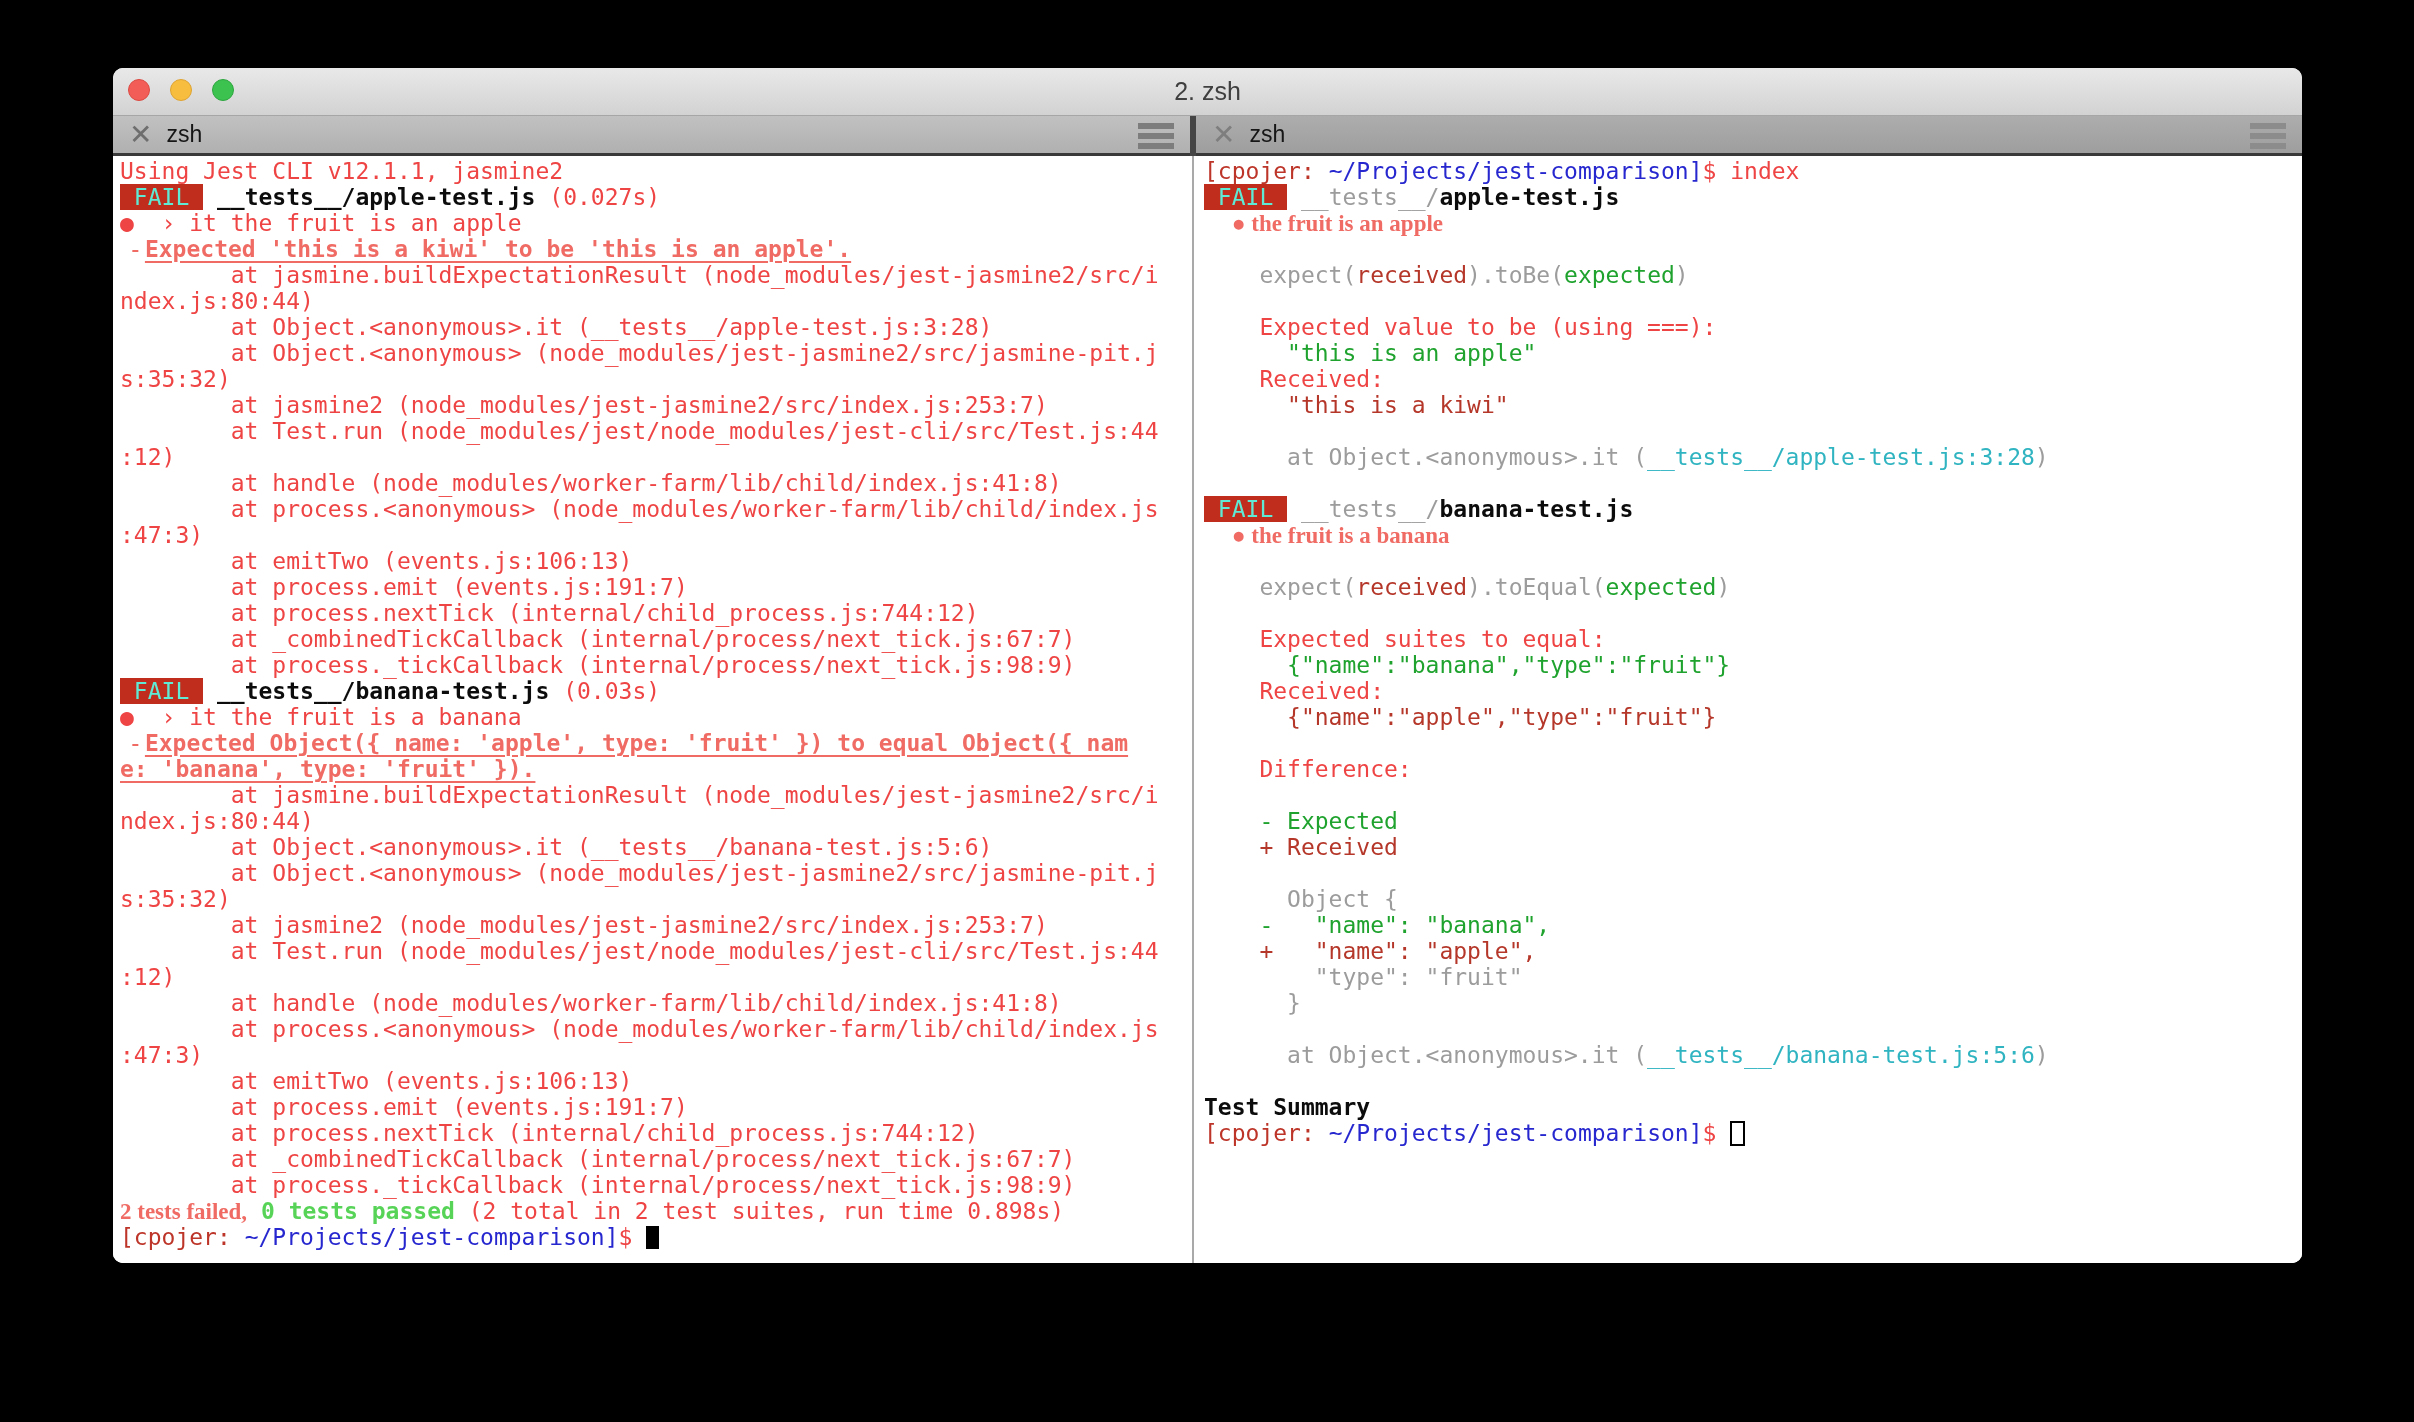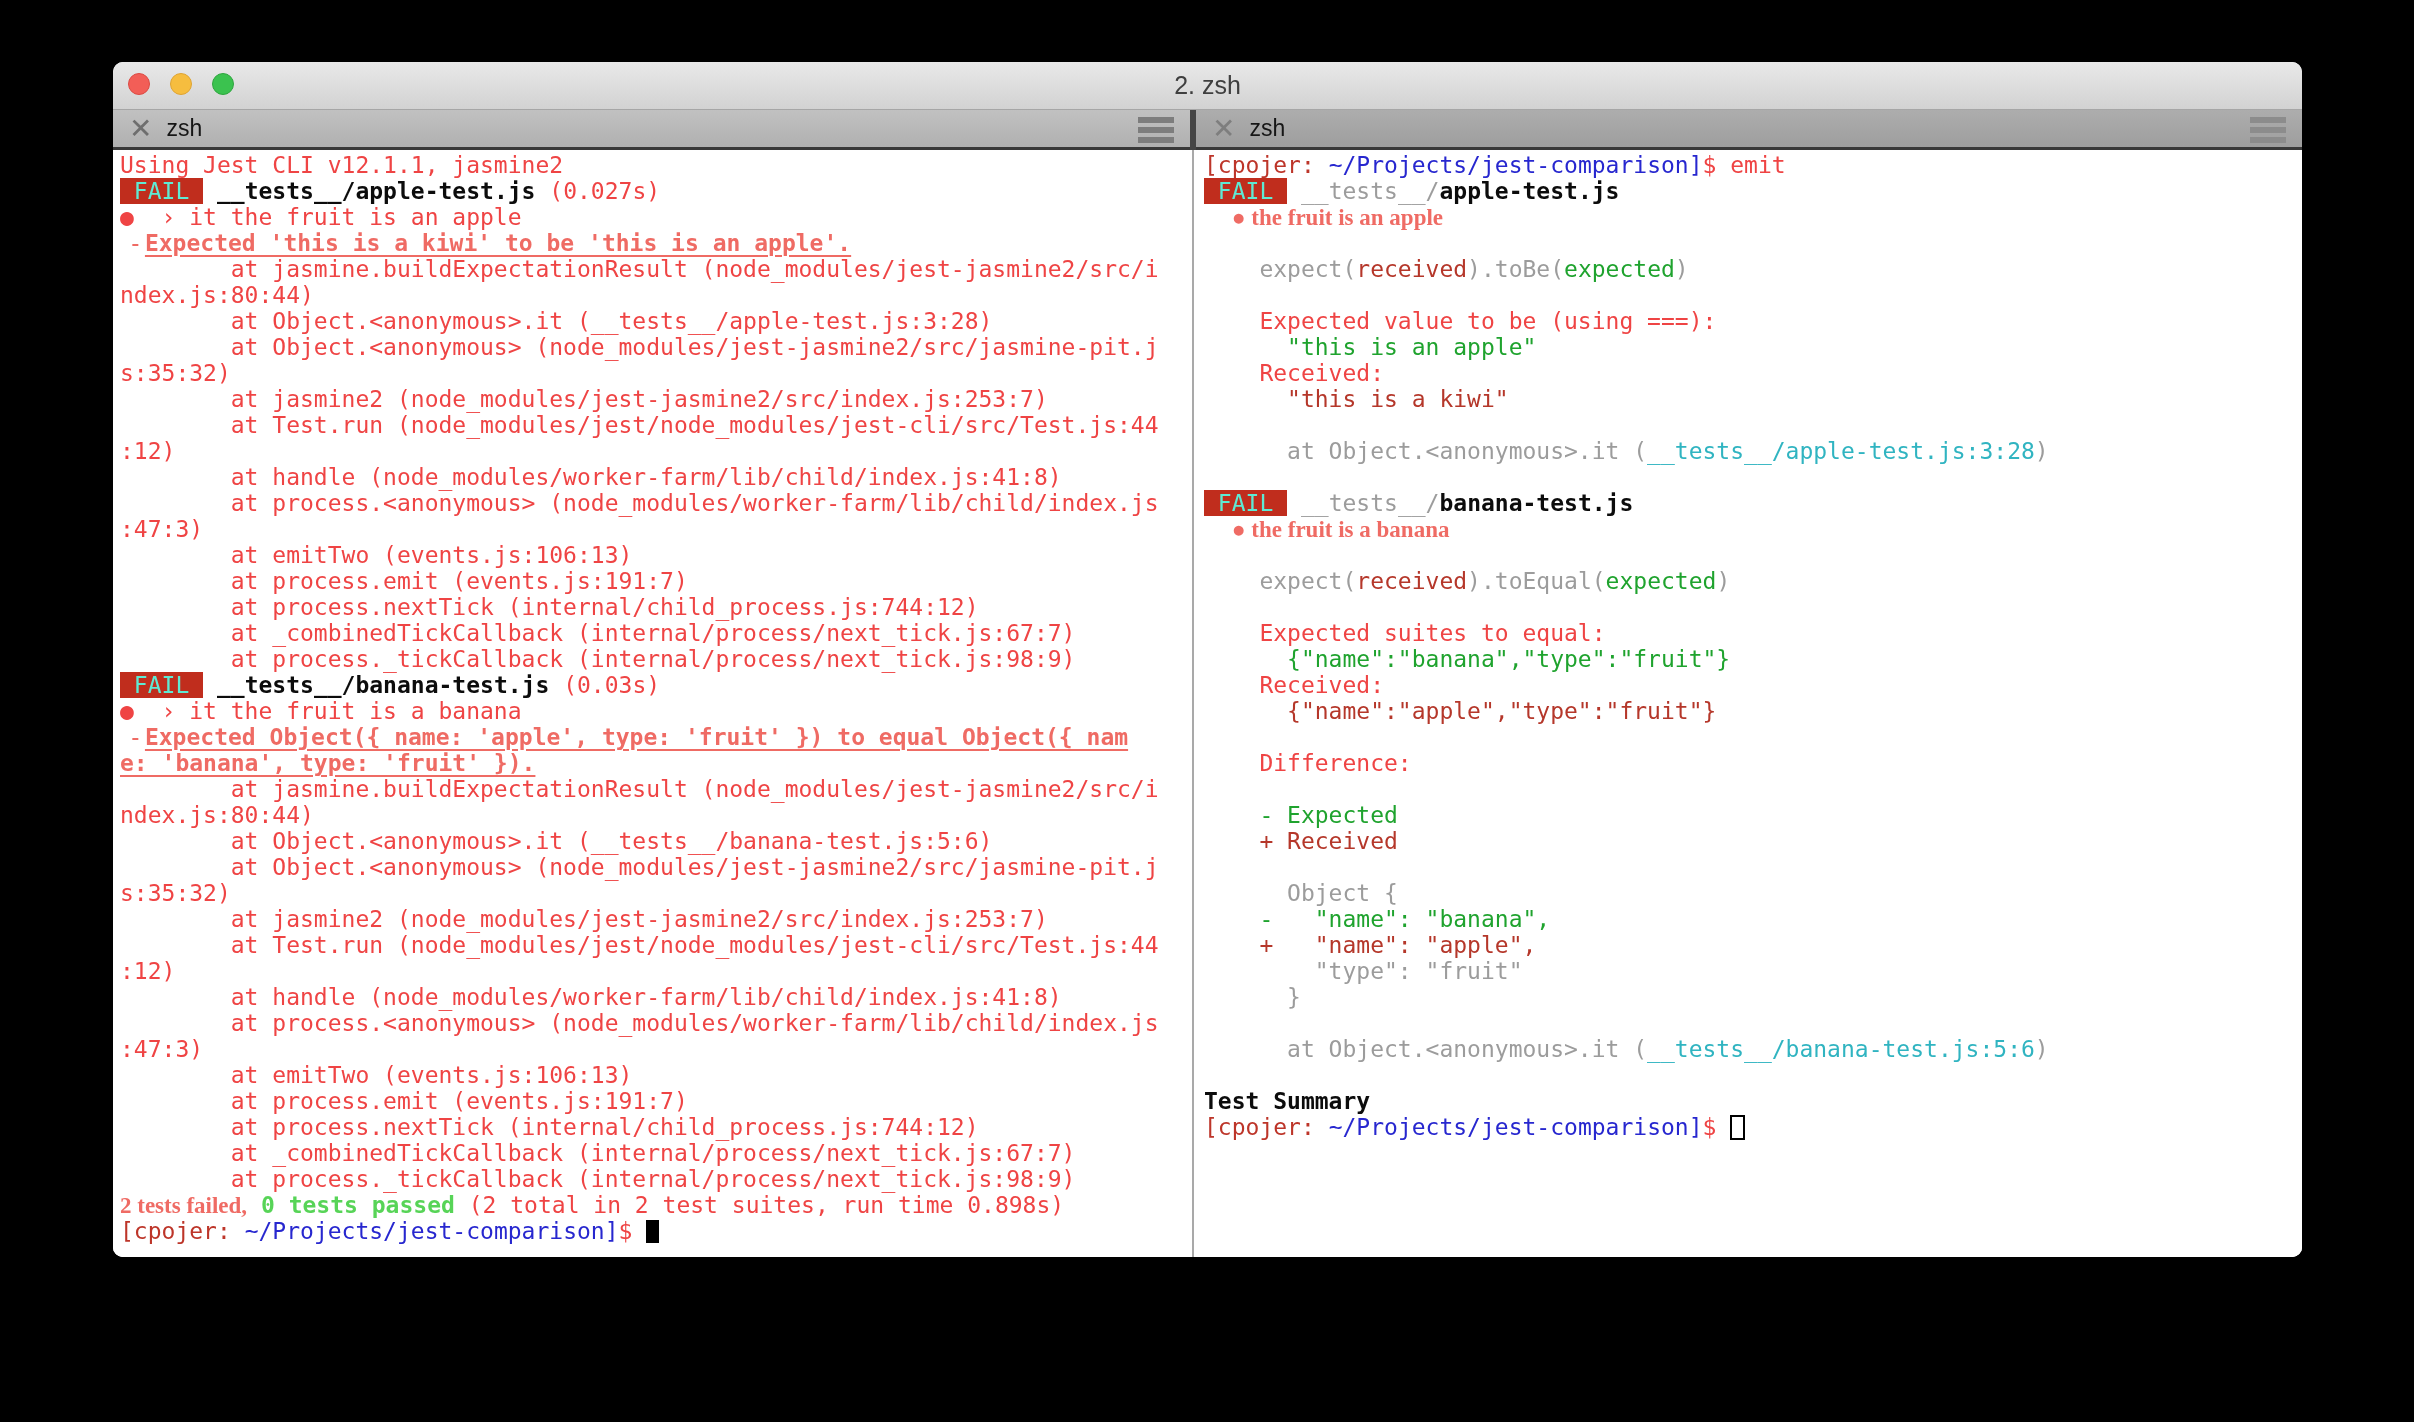--- a/index.html
+++ b/index.html
@@ -1,18 +1,18 @@
 <!DOCTYPE html>
 <html style="--badge_bg: #c02d1d; --salmon: #ef6b64; --bright_green: #57d457; --brick: #b5372a; --green: #1fa32e; --cyan: #30b4c1; --blue: #2727cf; --prompt_red: #bd3529; --dim: #9c9c9c;"><head>
 <meta charset="utf-8">
 <style>
   html,body{margin:0;padding:0;background:#000;}
   .stage{position:relative;width:2414px;height:1422px;background:#000;overflow:hidden;
          font-family:"Liberation Sans",sans-serif;}
-  .window{position:absolute;left:113px;top:62px;width:2189px;height:1195px;
+  .window{position:absolute;left:113px;top:68px;width:2189px;height:1195px;
           border-radius:10px;overflow:hidden;background:#fff;
           box-shadow:0 22px 60px rgba(0,0,0,0.8);}
   
   .titlebar{position:relative;height:47px;
             background:linear-gradient(#e9e9e9,#d2d2d2);
             border-bottom:1px solid #a6a6a6;}
   .lights{position:absolute;left:15px;top:11px;display:flex;gap:20px;}
   .light{width:22px;height:22px;border-radius:50%;display:inline-block;box-sizing:border-box;}
   .light.red{background:#f25e57;border:1px solid #dc4a43;}
   .light.yellow{background:#f6bd3f;border:1px solid #dfa433;}
@@ -139,21 +139,21 @@
           <div class="trow"><span class="sg-d">        at process.nextTick (internal/child_process.js:744:12)</span></div>
           <div class="trow"><span class="sg-d">        at _combinedTickCallback (internal/process/next_tick.js:67:7)</span></div>
           <div class="trow"><span class="sg-d">        at process._tickCallback (internal/process/next_tick.js:98:9)</span></div>
           <div class="trow"><span class="sg-sa">2 tests failed,</span><span class="sg-d"> </span><span class="sg-bgr">0 tests passed</span><span class="sg-d"> (2 total in 2 test suites, run time 0.898s)</span></div>
           <div class="trow"><span class="sg-pr">[cpojer:</span><span class="sg-d"> </span><span class="sg-bl">~/Projects/jest-comparison]</span><span class="sg-d">$ </span><span class="cursor-block"></span></div>
         </div>
       <div class="paneDiv">
           <i></i>
         </div>
       <div class="pane rightp" id="right-pane">
-          <div class="trow"><span class="sg-pr">[cpojer:</span><span class="sg-d"> </span><span class="sg-bl">~/Projects/jest-comparison]</span><span class="sg-d">$ emit</span></div>
+          <div class="trow"><span class="sg-pr">[cpojer:</span><span class="sg-d"> </span><span class="sg-bl">~/Projects/jest-comparison]</span><span class="sg-d">$ index</span></div>
           <div class="trow"><span class="sg-bg"> FAIL </span><span class="sg-d"> </span><span class="sg-dm">__tests__/</span><span class="sg-b">apple-test.js</span></div>
           <div class="trow"><span class="sg-d">  </span><span class="sg-sa">● the fruit is an apple</span></div>
           <div class="trow"></div>
           <div class="trow"><span class="sg-dm">    expect(</span><span class="sg-br">received</span><span class="sg-dm">).toBe(</span><span class="sg-gr">expected</span><span class="sg-dm">)</span></div>
           <div class="trow"></div>
           <div class="trow"><span class="sg-d">    Expected value to be (using ===):</span></div>
           <div class="trow"><span class="sg-gr">      "this is an apple"</span></div>
           <div class="trow"><span class="sg-d">    Received:</span></div>
           <div class="trow"><span class="sg-br">      "this is a kiwi"</span></div>
           <div class="trow"></div>

